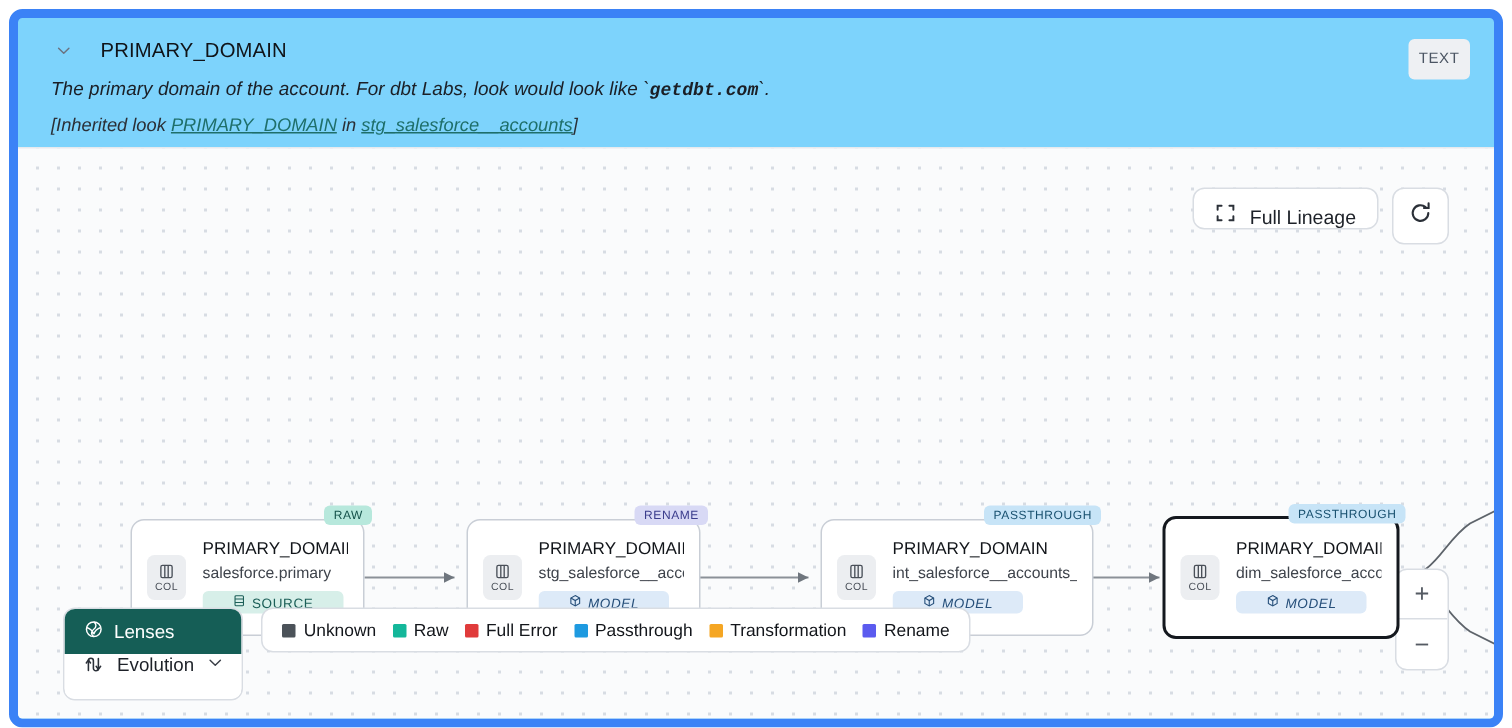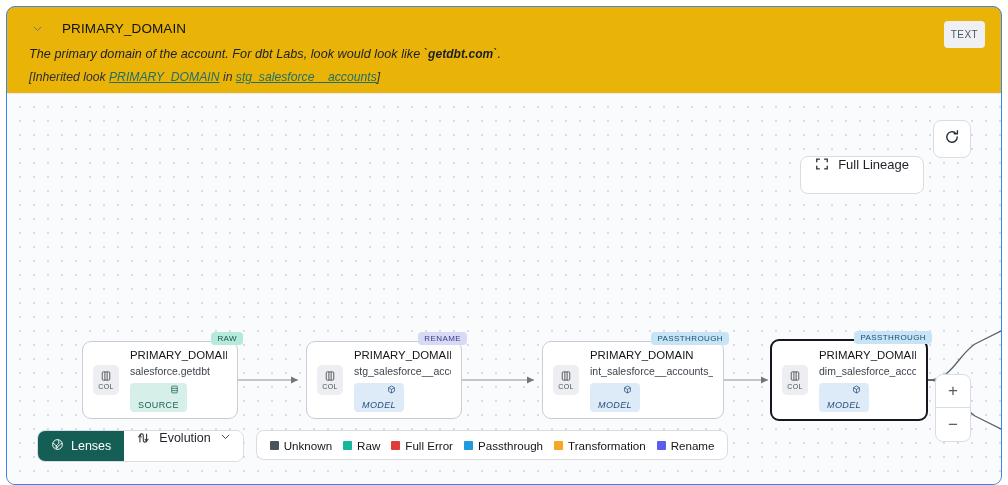--- a/index.html
+++ b/index.html
@@ -11,23 +11,23 @@
   }
   .app {
     position: relative;
     width: 1008px; height: 485px;
     background: #ffffff;
     padding: 6px 6px 0 6px;
   }
   .panel {
     position: relative;
     width: 996px; height: 479px;
-    border: 1px solid #3b82f6;
+    border: 6px solid #3b82f6;
     border-radius: 9px;
-    background: #eab308;
+    background: #7dd3fc;
     overflow: hidden;
   }
 
   
   .hdr { position: relative; padding: 10px 16px 8px 22px; height: 86px; }
   .hdr-row1 { display: flex; align-items: center; height: 22px; }
   .chev {
     width: 16px; height: 16px; margin-right: 17px;
     display: flex; align-items: center; justify-content: center;
     color: #6b7280; flex: none; cursor: pointer;
@@ -39,21 +39,21 @@
     position: absolute; top: 14px; right: 16px;
     background: #eef0f3; color: #4b5563;
     font-size: 10px; letter-spacing: .4px;
     padding: 8px 7px; border-radius: 4px; margin-left: 36px;
   }
   .desc {
     margin-top: 8px; font-size: 12.6px; font-style: italic;
     color: #1b1f26; letter-spacing: .05px;
   }
   .desc .code {
-    font-family: Liberation Sans, sans-serif;
+    font-family: Liberation Mono, monospace;
     font-style: italic; font-weight: bold; font-size: 12px;
   }
   .inherit {
     margin-top: 9px; font-size: 12.2px; font-style: italic; color: #2b2f36;
   }
   .inherit a {
     color: #1f6f6a; text-decoration: underline; font-style: italic; cursor: pointer;
   }
 
   
@@ -63,23 +63,23 @@
     border-top: 1px solid #e7eaee;
     background-color: #fafbfc;
     background-image: radial-gradient(#d7dce3 1px, transparent 1px);
     background-size: 14px 14px;
     background-position: 6px 6px;
     overflow: hidden;
   }
 
   .ctrl-top { position: absolute; top: 26px; right: 30px; display: flex; gap: 9px; }
   .btn-lineage {
-    height: 38px; padding: 0 14px; display: flex; align-items: flex-start; gap: 9px;
+    height: 28px; padding: 0 14px; display: flex; align-items: flex-end; gap: 9px;
     background: #fff; border: 1px solid #d9dde3; border-radius: 8px;
-    font-size: 13px; color: #1d2128; cursor: pointer; margin-top: 36px;
+    font-size: 13px; color: #1d2128; cursor: pointer;
   }
   .btn-refresh {
     width: 38px; height: 38px; display: flex; align-items: center; justify-content: center;
     background: #fff; border: 1px solid #d9dde3; border-radius: 8px; cursor: pointer;
   }
 
   .zoomctl {
     position: absolute; right: 30px; bottom: 42px;
     width: 36px; background: #fff;
     border: 1px solid #d9dde3; border-radius: 8px; overflow: hidden;
@@ -102,38 +102,38 @@
     width: 26px; height: 30px; flex: none;
     background: #eceef1; border-radius: 5px;
     display: flex; flex-direction: column; align-items: center; justify-content: center;
     gap: 1px; color: #4a5059;
   }
   .colbadge span { font-size: 7px; letter-spacing: .3px; }
   .nbody { margin-left: 11px; overflow: hidden; }
   .nname { font-size: 11.4px; color: #12151a; white-space: nowrap; }
   .nsub { font-size: 10.5px; color: #3f444c; margin-top: 4px; white-space: nowrap; }
   .kind {
-    display: inline-flex; align-items: flex-end; gap: 4px;
-    margin-top: 6px; padding: 2px 8px; border-radius: 4px;
-    font-size: 9px; letter-spacing: .4px; flex-direction: column;
+    display: inline-flex; align-items: center; gap: 4px;
+    margin-top: 6px; padding: 2px 20px; border-radius: 4px;
+    font-size: 9px; letter-spacing: .4px;
   }
   .kind.source { background: #d7efe9; color: #1c5f58; }
   .kind.model  { background: #ddeaf8; color: #264f7a; font-style: italic; }
 
   .tag {
     position: absolute; top: -10px; padding: 2px 6px; border-radius: 4px;
     font-size: 8px; letter-spacing: .4px; white-space: nowrap;
   }
   .tag.raw { background: #b7e8dc; color: #14524a; }
   .tag.rename { background: #d8d9f5; color: #3a3c8c; }
   .tag.pass { background: #c7e4f7; color: #18506f; }
 
   
   .bottom { position: absolute; left: 30px; bottom: 22px; display: flex; gap: 12px; }
-  .grp { display: flex; background: #fff; border: 1px solid #d9dde3; border-radius: 8px; overflow: hidden; }
+  .grp { display: flex; background: #fff; border: 1px solid #d9dde3; border-radius: 8px; overflow: hidden; flex-direction: column; }
   .lenses {
     display: flex; align-items: center; gap: 7px; height: 30px; padding: 0 13px;
     background: #155e56; color: #fff; font-size: 12.5px; cursor: pointer;
   }
   .evolution {
     display: flex; gap: 9px; height: 30px; padding: 0 12px;
     font-size: 12.5px; color: #1d2128; cursor: pointer; background: #fff;
   }
   .legend {
     display: flex; align-items: center; gap: 11px; height: 30px; padding: 0 13px;
@@ -211,21 +211,21 @@
       <span class="tag raw" style="right:-6px;">RAW</span>
       <div class="colbadge">
         <svg width="12" height="12" viewBox="0 0 16 16" fill="none" stroke="currentColor" stroke-width="1.2">
               <rect x="3" y="2.5" width="10" height="11" rx="1.4"></rect>
               <path d="M6.5 2.5v11M9.5 2.5v11"></path>
             </svg>
         <span>COL</span>
       </div>
       <div class="nbody">
         <div class="nname">PRIMARY_DOMAIN__C</div>
-        <div class="nsub">salesforce.getdbt</div>
+        <div class="nsub">salesforce.primary</div>
         <div class="kind source">
           <span>
             <svg width="9" height="9" viewBox="0 0 16 16" fill="none" stroke="currentColor" stroke-width="1.3">
                   <rect x="3" y="2" width="10" height="12" rx="1.3"></rect>
                   <path d="M3 6h10M3 10h10"></path>
                 </svg>
           </span>
           <span>SOURCE</span>
         </div>
       </div>

